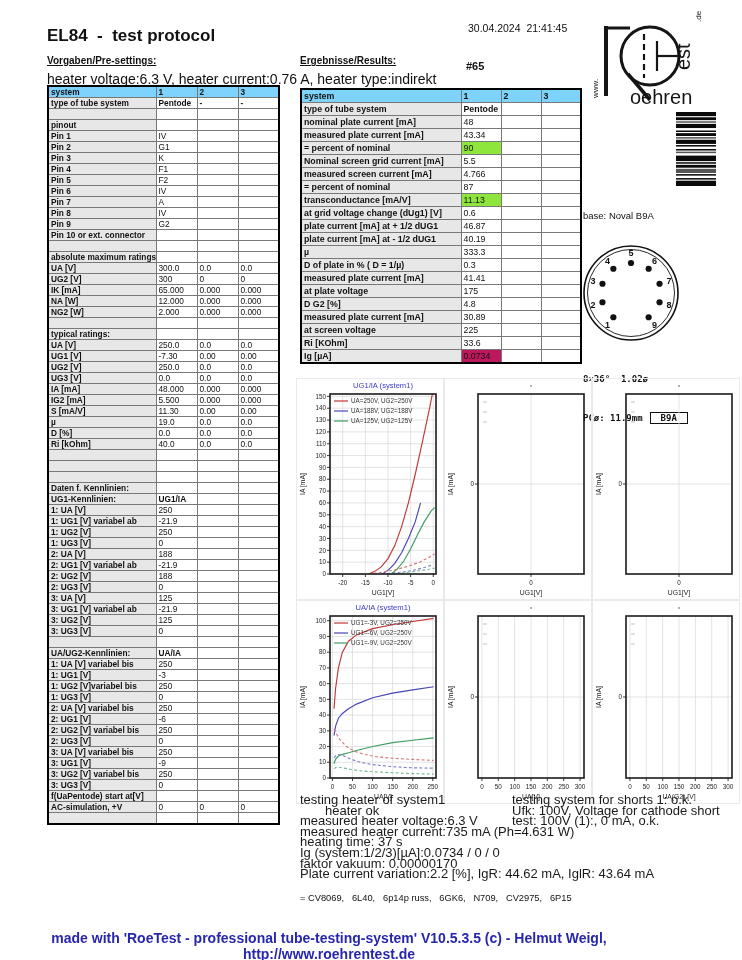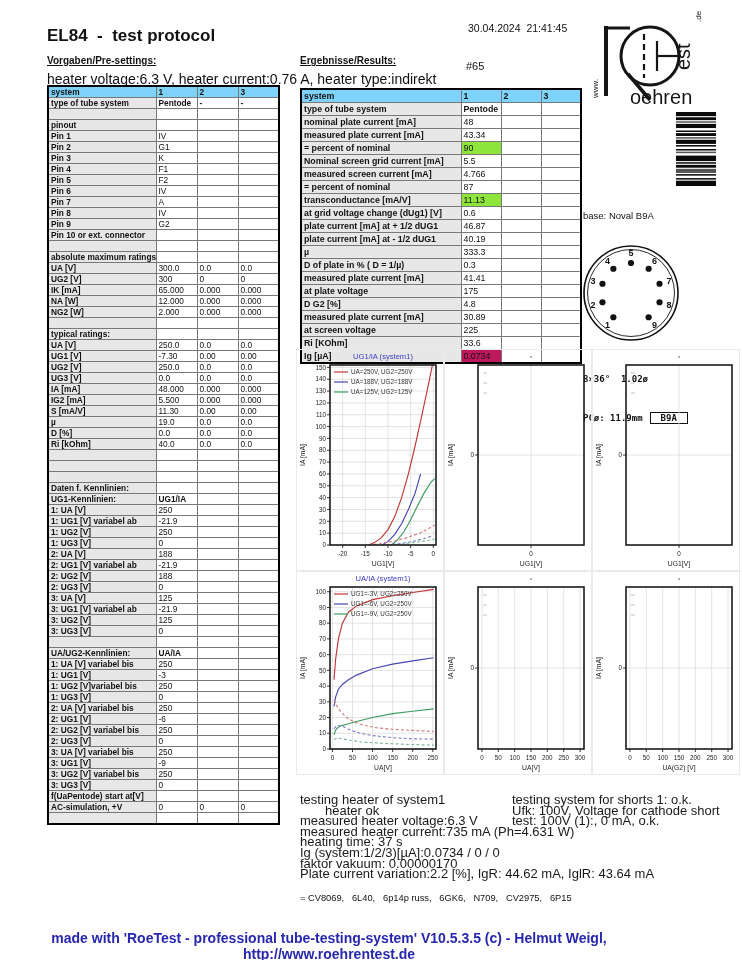--- a/index.html
+++ b/index.html
@@ -4,42 +4,42 @@
 <style>
   html,body{margin:0;padding:0;background:#fff;}
   .page{position:relative;width:742px;height:960px;background:#fff;overflow:hidden;
         font-family:"Liberation Sans",sans-serif;color:#111;}
   .title{position:absolute;left:47px;top:26px;font-size:17px;font-weight:bold;white-space:pre;}
   .datetime{position:absolute;left:468px;top:22px;font-size:10.5px;white-space:pre;}
   .sec-head{position:absolute;font-size:10px;font-weight:bold;text-decoration:underline;}
   #pre-head{left:47px;top:55px;}
   #res-head{left:300px;top:55px;}
   .heater-line{position:absolute;left:47px;top:71px;font-size:14px;}
-  .tube-no{position:absolute;left:466px;top:60px;font-size:11px;font-weight:normal;}
+  .tube-no{position:absolute;left:466px;top:60px;font-size:11px;font-weight:bold;}
 
   table{position:absolute;border-collapse:collapse;table-layout:fixed;border:2px solid #000;}
   td{border:1px solid #787878;padding:0 1px 0 2px;overflow:hidden;white-space:nowrap;
      vertical-align:middle;line-height:1;}
   .lbl{background:#e7e7e7;font-weight:bold;}
   .head{background:#7dd3fc;font-weight:bold;}
   .bv{font-weight:bold;}
   #left-table{left:47px;top:85px;width:231px;font-size:8.3px;}
   #left-table td{height:10px;}
   #right-table{left:300px;top:88px;width:280px;font-size:8.8px;}
   #right-table td{height:12px;}
 
   #logo-svg{position:absolute;left:584px;top:8px;}
   #barcode-svg{position:absolute;left:676px;top:112px;}
   .base-label{position:absolute;left:583px;top:210px;font-size:9.5px;}
   #socket-svg{position:absolute;left:581px;top:243px;}
   .socket-spec{position:absolute;left:583px;top:347px;font-family:"DejaVu Sans Mono",monospace;
                font-size:9px;font-weight:bold;line-height:13px;white-space:pre;}
   .b9a-box{border:1.5px solid #111;padding:0 10px;margin-left:7px;}
 
-  #charts{position:absolute;left:296px;top:349px;width:444px;height:426px;}
+  #charts{position:absolute;left:296px;top:378px;width:444px;height:426px;}
   .panel{position:absolute;}
   .tick{font-size:6.3px;fill:#222;font-family:"Liberation Sans",sans-serif;}
   .axlabel{font-size:6.8px;fill:#222;font-family:"Liberation Sans",sans-serif;}
   .ctitle{font-size:7.6px;fill:#3a3ac8;font-family:"Liberation Sans",sans-serif;}
   .legend{font-size:6.3px;fill:#333;font-family:"Liberation Sans",sans-serif;}
   .pin-num{font-size:9px;font-weight:bold;fill:#111;font-family:"Liberation Sans",sans-serif;}
 
   .note{position:absolute;font-size:13px;line-height:10.5px;color:#1a1a1a;}
   #note-heater{left:300px;top:795px;}
   #note-shorts{left:512px;top:795px;width:232px;}

